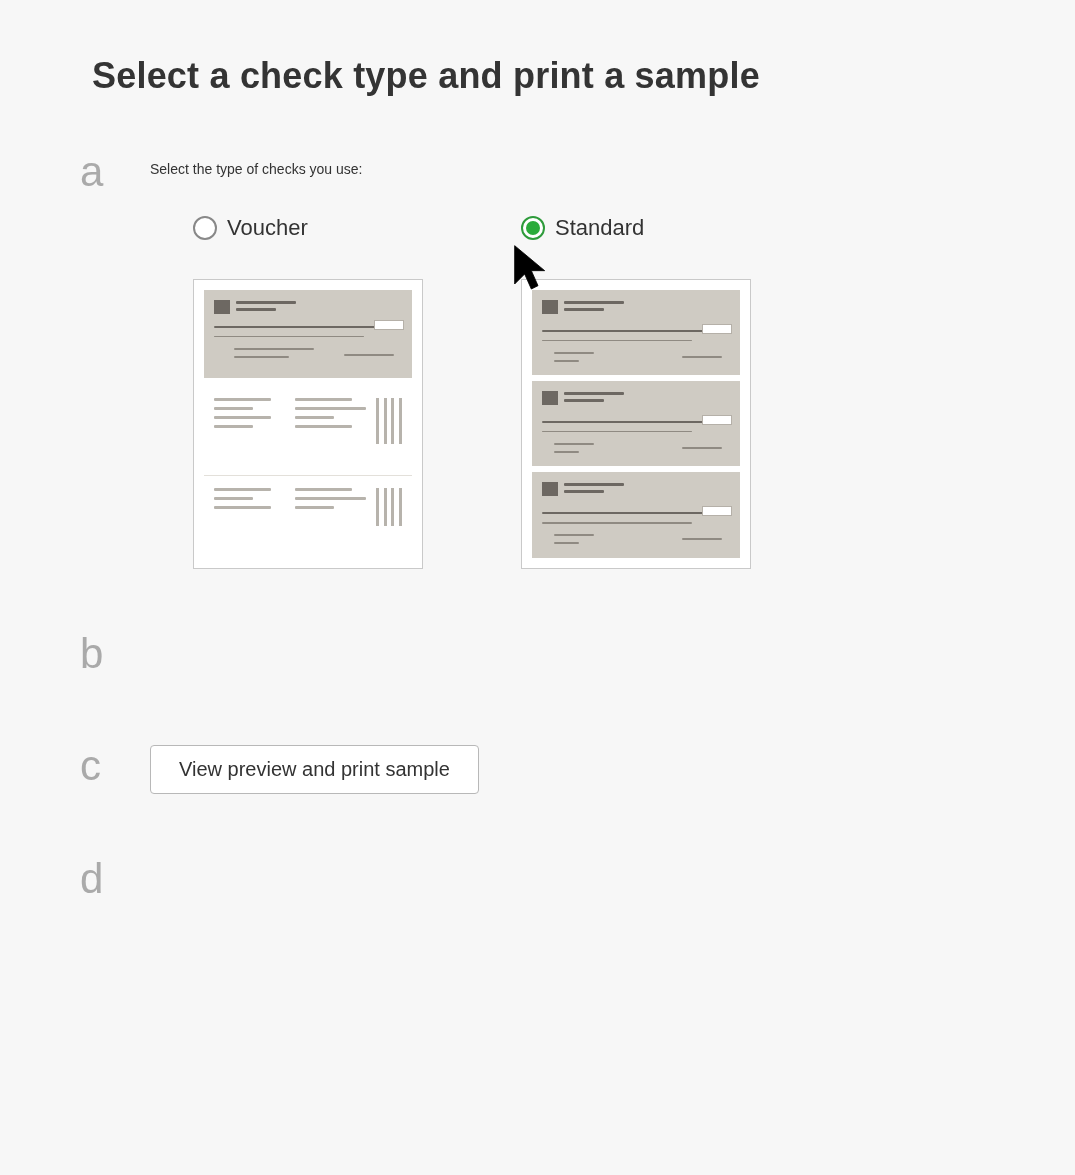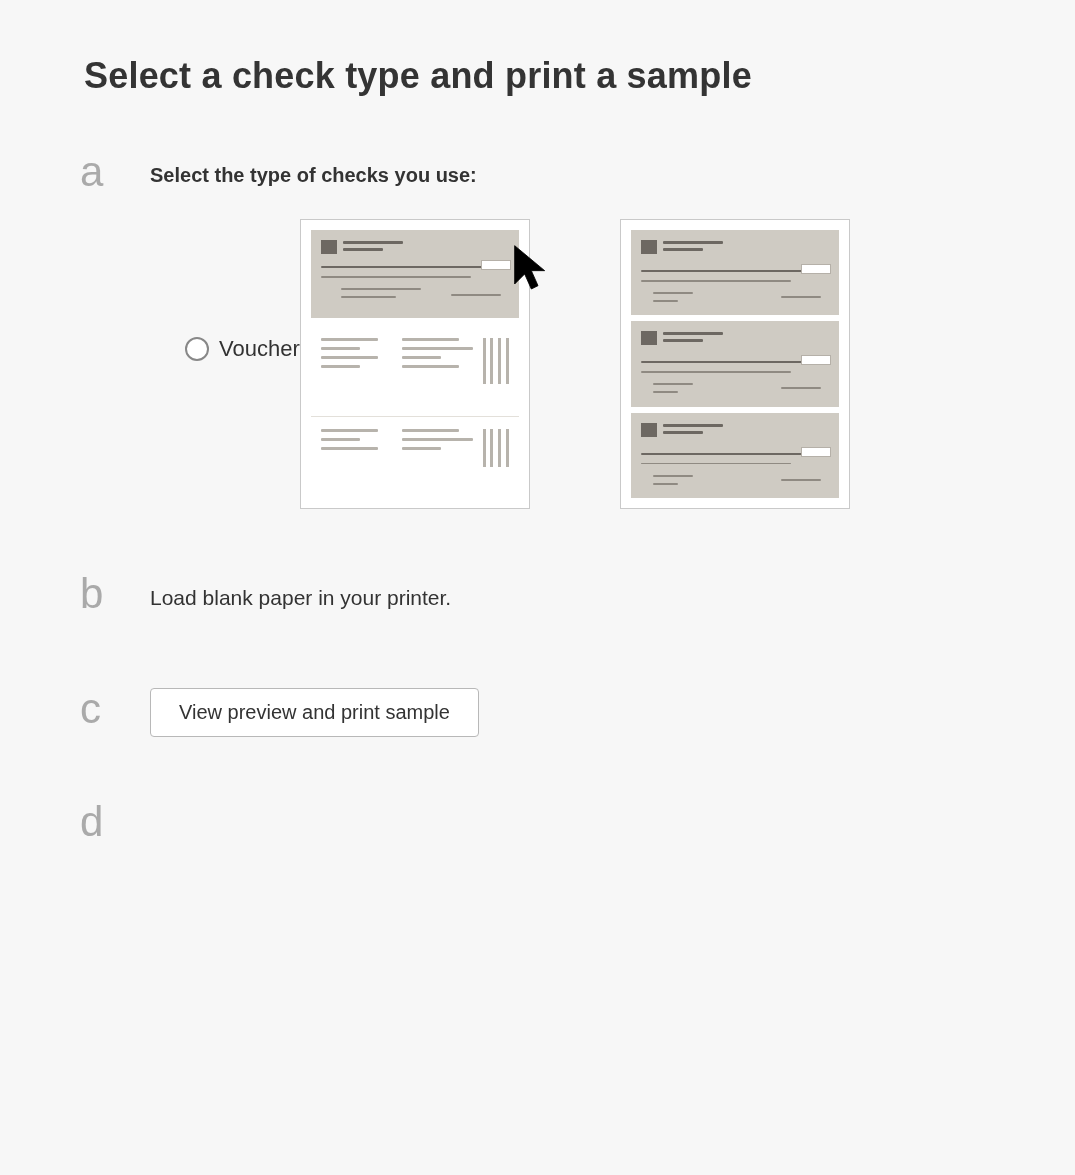--- a/index.html
+++ b/index.html
@@ -13,21 +13,21 @@
     position: relative;
     overflow: hidden;
   }
   .page {
     padding: 55px 70px 40px 80px;
   }
   h1.title {
     font-size: 36px;
     font-weight: 600;
     color: #343434;
-    margin: 0 0 60px 4px;
+    margin: 0 0 60px 12px;
     letter-spacing: 0.2px;
   }
   .step-row {
     display: flex;
     align-items: flex-start;
     margin-bottom: 70px;
   }
   .step-letter {
     width: 70px;
     flex: 0 0 70px;
@@ -39,35 +39,36 @@
     margin-top: -6px;
   }
   .step-body {
     flex: 1;
     font-size: 21px;
     color: #333;
     line-height: 1.85;
     max-width: 820px;
   }
   .step-instruction {
-    font-size: 20px;
-    font-weight: 700;
+    font-size: 14px;
+    font-weight: 400;
     color: #333;
     margin-bottom: 25px;
   }
 
   
   .options-row {
     display: flex;
     gap: 90px;
     margin-left: 35px;
   }
   .option {
     display: flex;
-    flex-direction: row;
+    flex-direction: column;
+    margin-left: 8px;
   }
   .radio-label {
     display: flex;
     align-items: center;
     gap: 10px;
     font-size: 22px;
     font-weight: 500;
     color: #333;
     cursor: pointer;
     margin-bottom: 30px;
@@ -232,20 +233,24 @@
                 <span class="bar" style="height:38px;"></span>
                   <span class="bar" style="height:38px;"></span>
                   <span class="bar" style="height:38px;"></span>
                   <span class="bar" style="height:38px;"></span>
               </div>
             </div>
           </div>
         </div>
 
         <div class="option">
+          <div class="radio-label">
+            <span class="radio selected"></span>
+            <span>Standard</span>
+          </div>
           <div class="preview" style="gap:6px;">
             <div class="standard-check">
               <span class="sq"></span>
               <span class="ln" style="left:32px; top:11px; width:60px;"></span>
               <span class="ln" style="left:32px; top:18px; width:40px;"></span>
               <span class="ln" style="left:10px; top:40px; width:175px; height:2px;"></span>
               <span class="amt" style="top:34px;"></span>
               <span class="ln" style="left:10px; top:50px; width:150px; height:1.5px; background:#8f8a82;"></span>
               <span class="ln" style="left:22px; top:62px; width:40px; height:2px; background:#8f8a82;"></span>
               <span class="ln" style="left:22px; top:70px; width:25px; height:2px; background:#8f8a82;"></span>
@@ -276,21 +281,20 @@
           </div>
         </div>
 
       </div>
 
     </div>
   </div>
 
   <div class="step-row">
     <div class="step-letter">b</div>
-    <div class="step-body" style="font-weight:500;">Load blank paper in your printer.</div>
   </div>
 
   <div class="step-row" style="align-items:center;">
     <div class="step-letter">c</div>
     <div class="step-body">
       <button class="btn">View preview and print sample</button>
     </div>
   </div>
 
   <div class="step-row" style="margin-bottom:0;">

